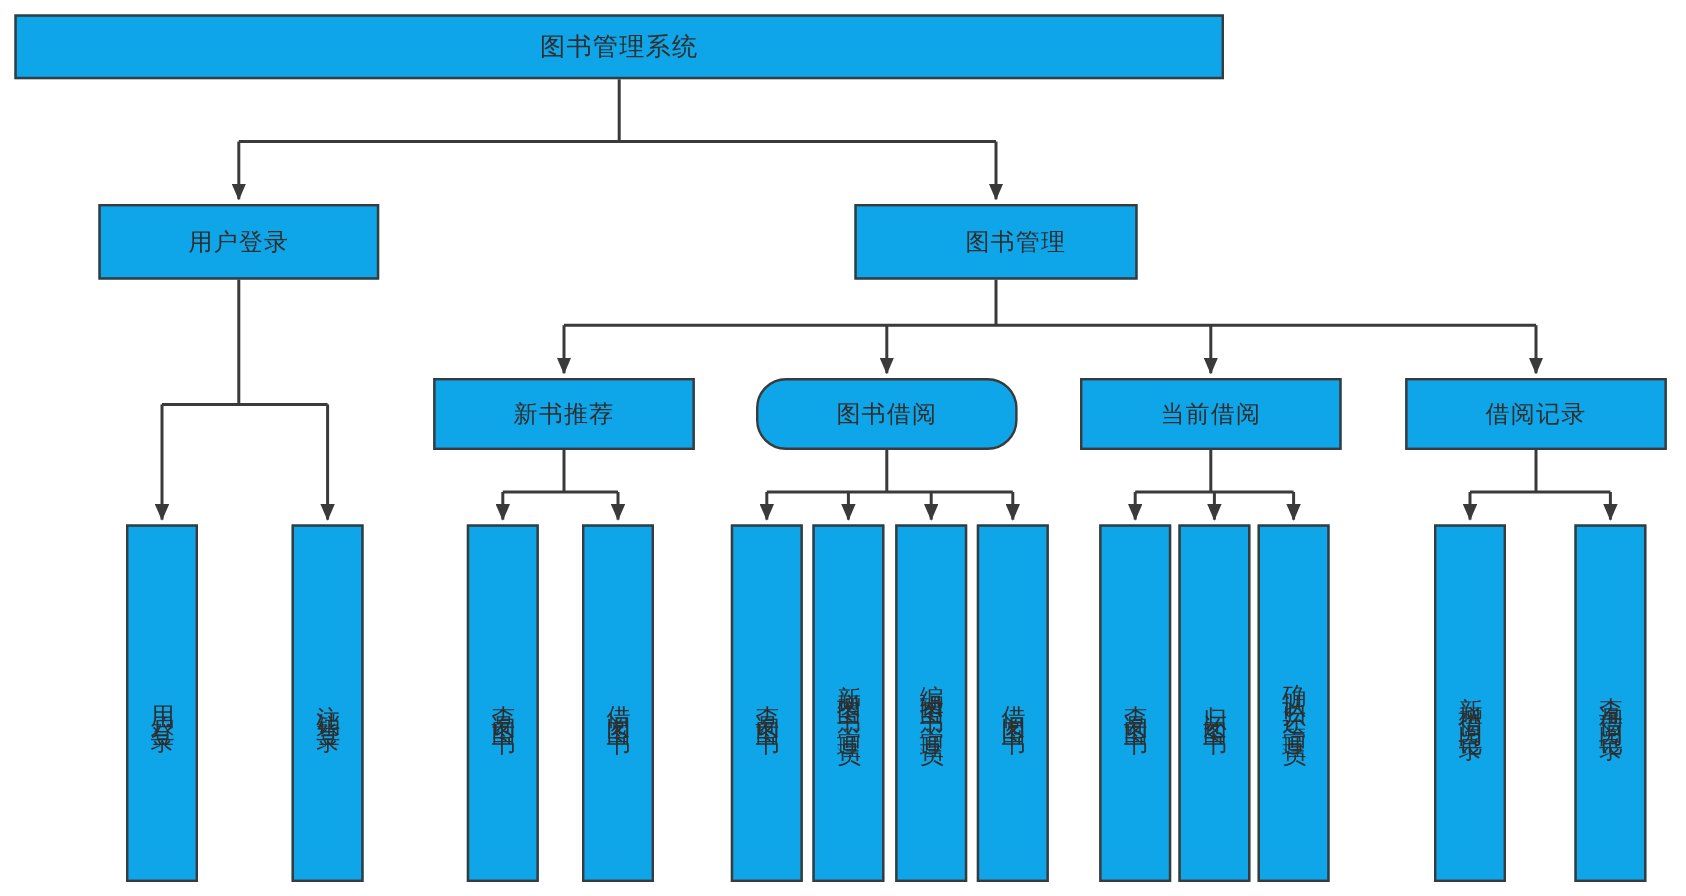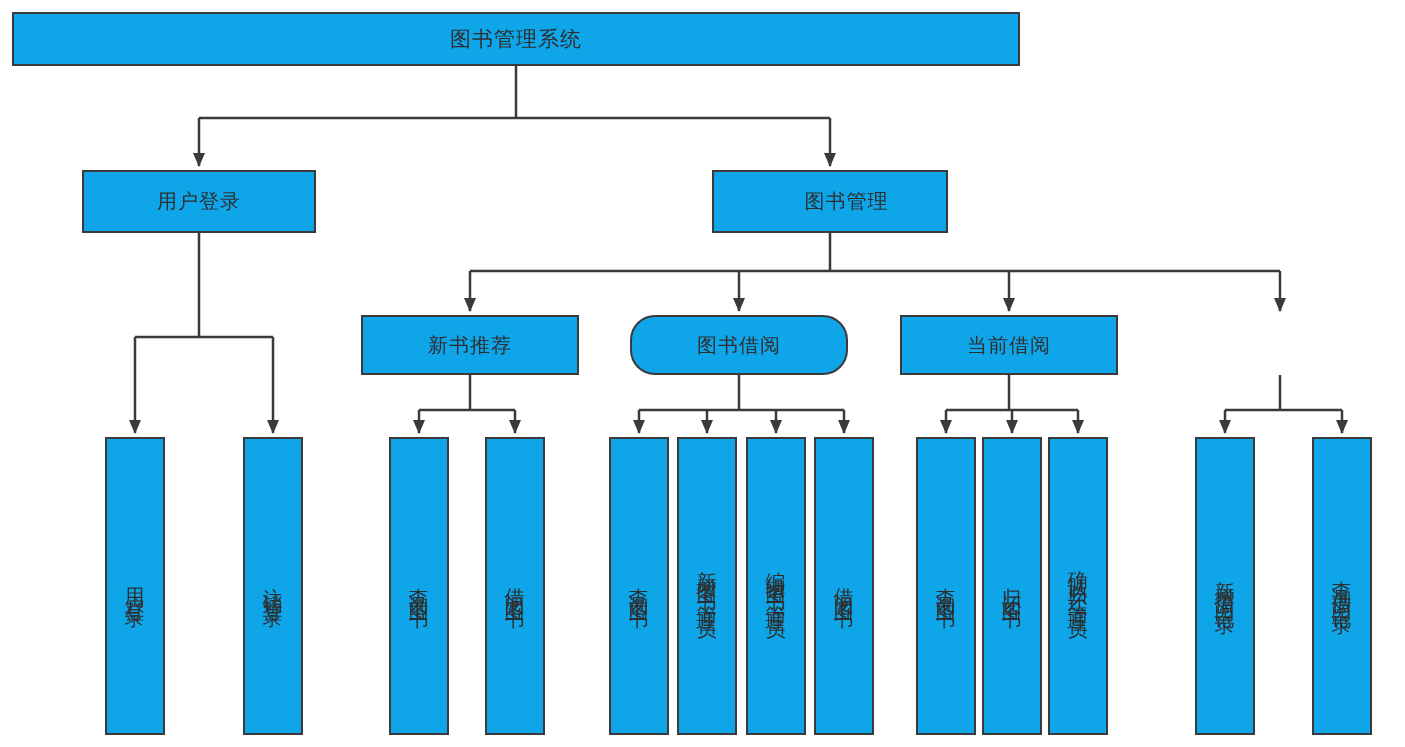--- a/index.html
+++ b/index.html
@@ -147,20 +147,23 @@
 
   <div class="node h n-new-book">
     <span>新书推荐</span>
   </div>
   <div class="node h n-borrow">
     <span>图书借阅</span>
   </div>
   <div class="node h n-current">
     <span>当前借阅</span>
   </div>
+  <div class="node h n-records">
+    <span>借阅记录</span>
+  </div>
 
   <div class="node v lf-0">
     <span class="vtext">用户登录</span>
   </div>
   <div class="node v lf-1">
     <span class="vtext">注销登录</span>
   </div>
 
   <div class="node v lf-2">
     <span class="vtext">查询图书</span>

